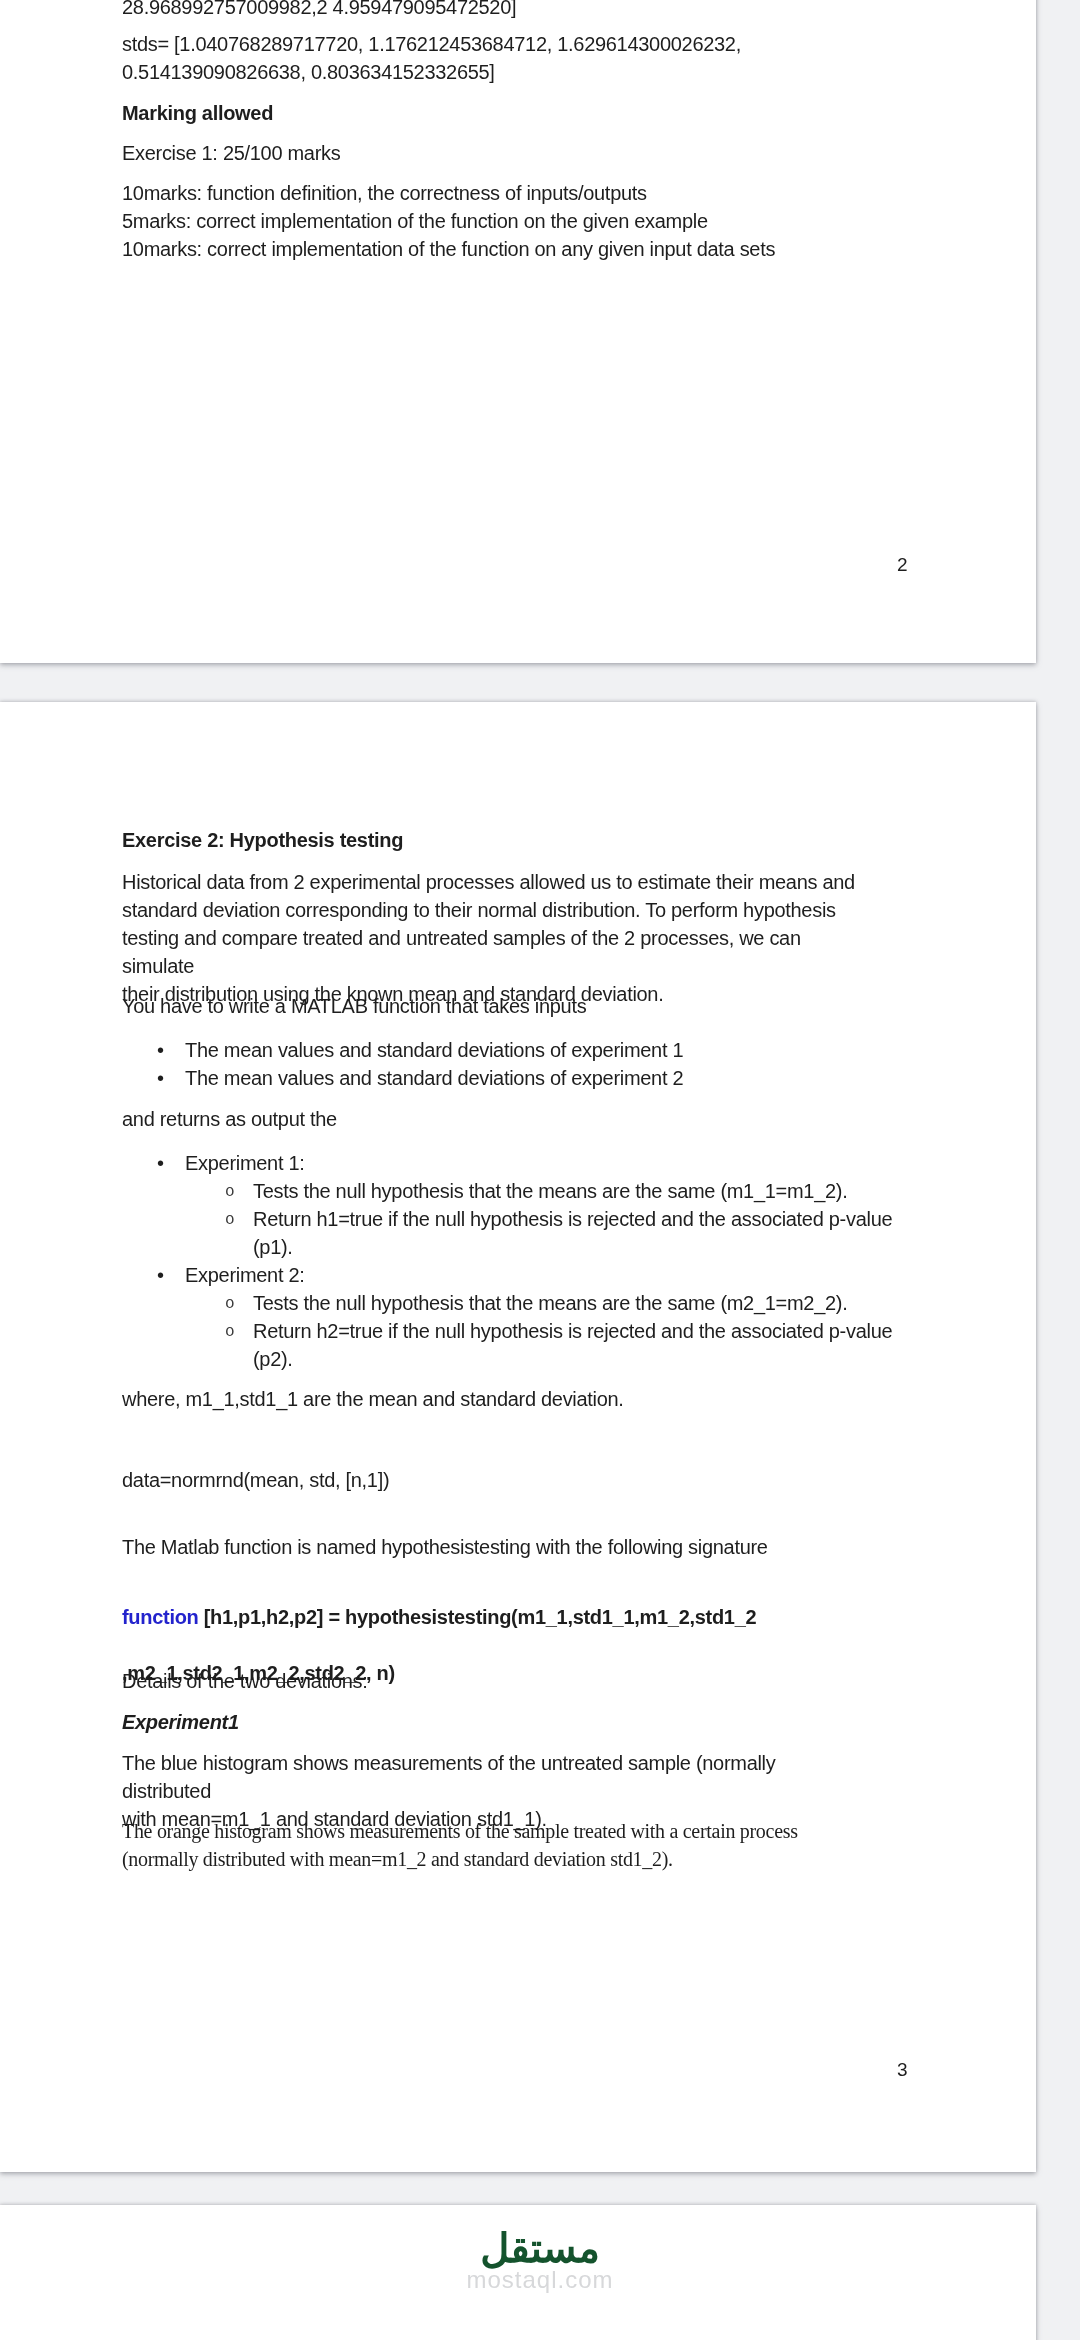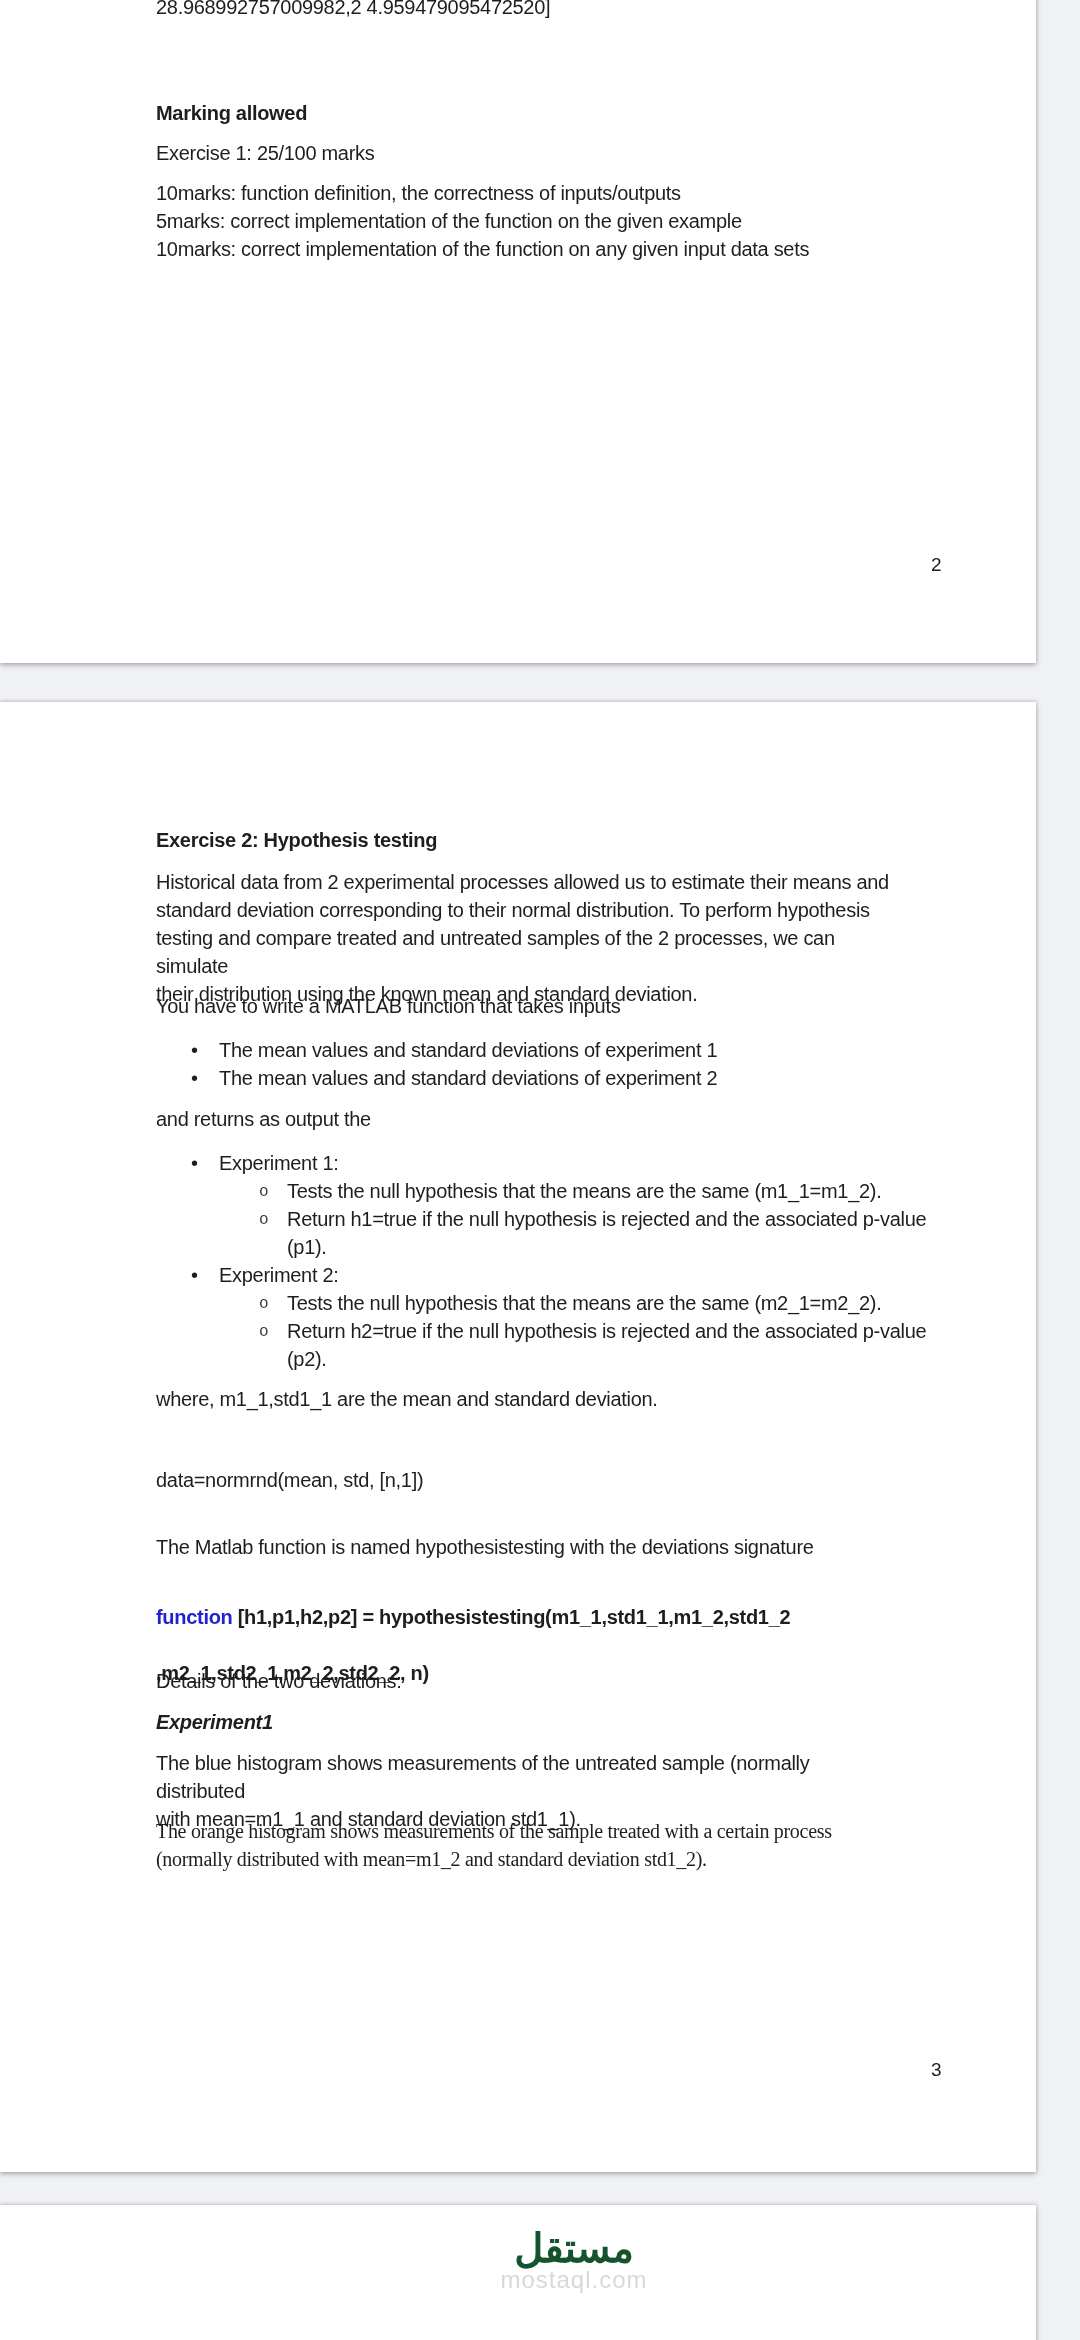--- a/index.html
+++ b/index.html
@@ -8,21 +8,21 @@
     width:1080px;height:2340px;
     overflow:hidden;
     background:#f0f1f3;
     font-family:"Liberation Sans", sans-serif;
     color:#1e1e1e;
   }
   .page{
     position:absolute;left:0;width:1036px;background:#ffffff;
     box-shadow:0 2px 5px rgba(110,112,120,0.55), 0 -1px 3px rgba(110,112,120,0.25);
   }
-  .layer{position:absolute;left:0;top:0;width:863px;height:2340px;margin-left:34px;}
+  .layer{position:absolute;left:0;top:0;width:863px;height:2340px;}
   .tb{
     position:absolute;left:122px;
     font-size:20px;line-height:28px;letter-spacing:-0.3px;
     white-space:pre-line;color:#1e1e1e;
   }
   .bold{font-weight:700;}
   .bolditalic{font-weight:700;font-style:italic;}
   .pagenum{position:absolute;left:897px;font-size:19px;line-height:28px;color:#1e1e1e;}
   .bullet-row{position:absolute;left:0;width:1036px;}
   .bullet-glyph{
@@ -59,20 +59,22 @@
 <div class="screen">
 
   <div class="page" style="top:-300px;height:963px;"></div>
   <div class="page" style="top:702px;height:1470px;"></div>
   <div class="page" style="top:2205px;height:400px;"></div>
 
   <div class="layer">
 
     <div class="tb" style="top:-7px;">28.968992757009982,2 4.959479095472520]</div>
 
+    <div class="tb" style="top:30px;">stds= [1.040768289717720, 1.176212453684712, 1.629614300026232,
+0.514139090826638, 0.803634152332655]</div>
 
     <div class="tb bold" style="top:99px;">Marking allowed</div>
 
     <div class="tb" style="top:139px;">Exercise 1: 25/100 marks</div>
 
     <div class="tb" style="top:179px;">10marks: function definition, the correctness of inputs/outputs
 5marks: correct implementation of the function on the given example
 10marks: correct implementation of the function on any given input data sets</div>
 
     <div class="pagenum" style="top:551px;">2</div>
@@ -123,21 +125,21 @@
       <span class="sub-bullet-glyph">o</span>
       <span class="sub-bullet-text">Return h2=true if the null hypothesis is rejected and the associated p-value
 (p2).</span>
     </div>
 
     <div class="tb" style="top:1385px;">where, m1_1,std1_1 are the mean and standard deviation.</div>
 
 
     <div class="tb" style="top:1466px;">data=normrnd(mean, std, [n,1])</div>
 
-    <div class="tb" style="top:1533px;">The Matlab function is named hypothesistesting  with the deviations signature</div>
+    <div class="tb" style="top:1533px;">The Matlab function is named hypothesistesting  with the following signature</div>
 
     <div class="tb sig" style="top:1575px;">
       <div><span class="kw">function</span><span> [h1,p1,h2,p2] = hypothesistesting(m1_1,std1_1,m1_2,std1_2</span></div>
       <div>,m2_1,std2_1,m2_2,std2_2, n)</div>
     </div>
 
     <div class="tb" style="top:1667px;">Details of the two deviations:</div>
 
     <div class="tb bolditalic" style="top:1708px;">Experiment1</div>
 

